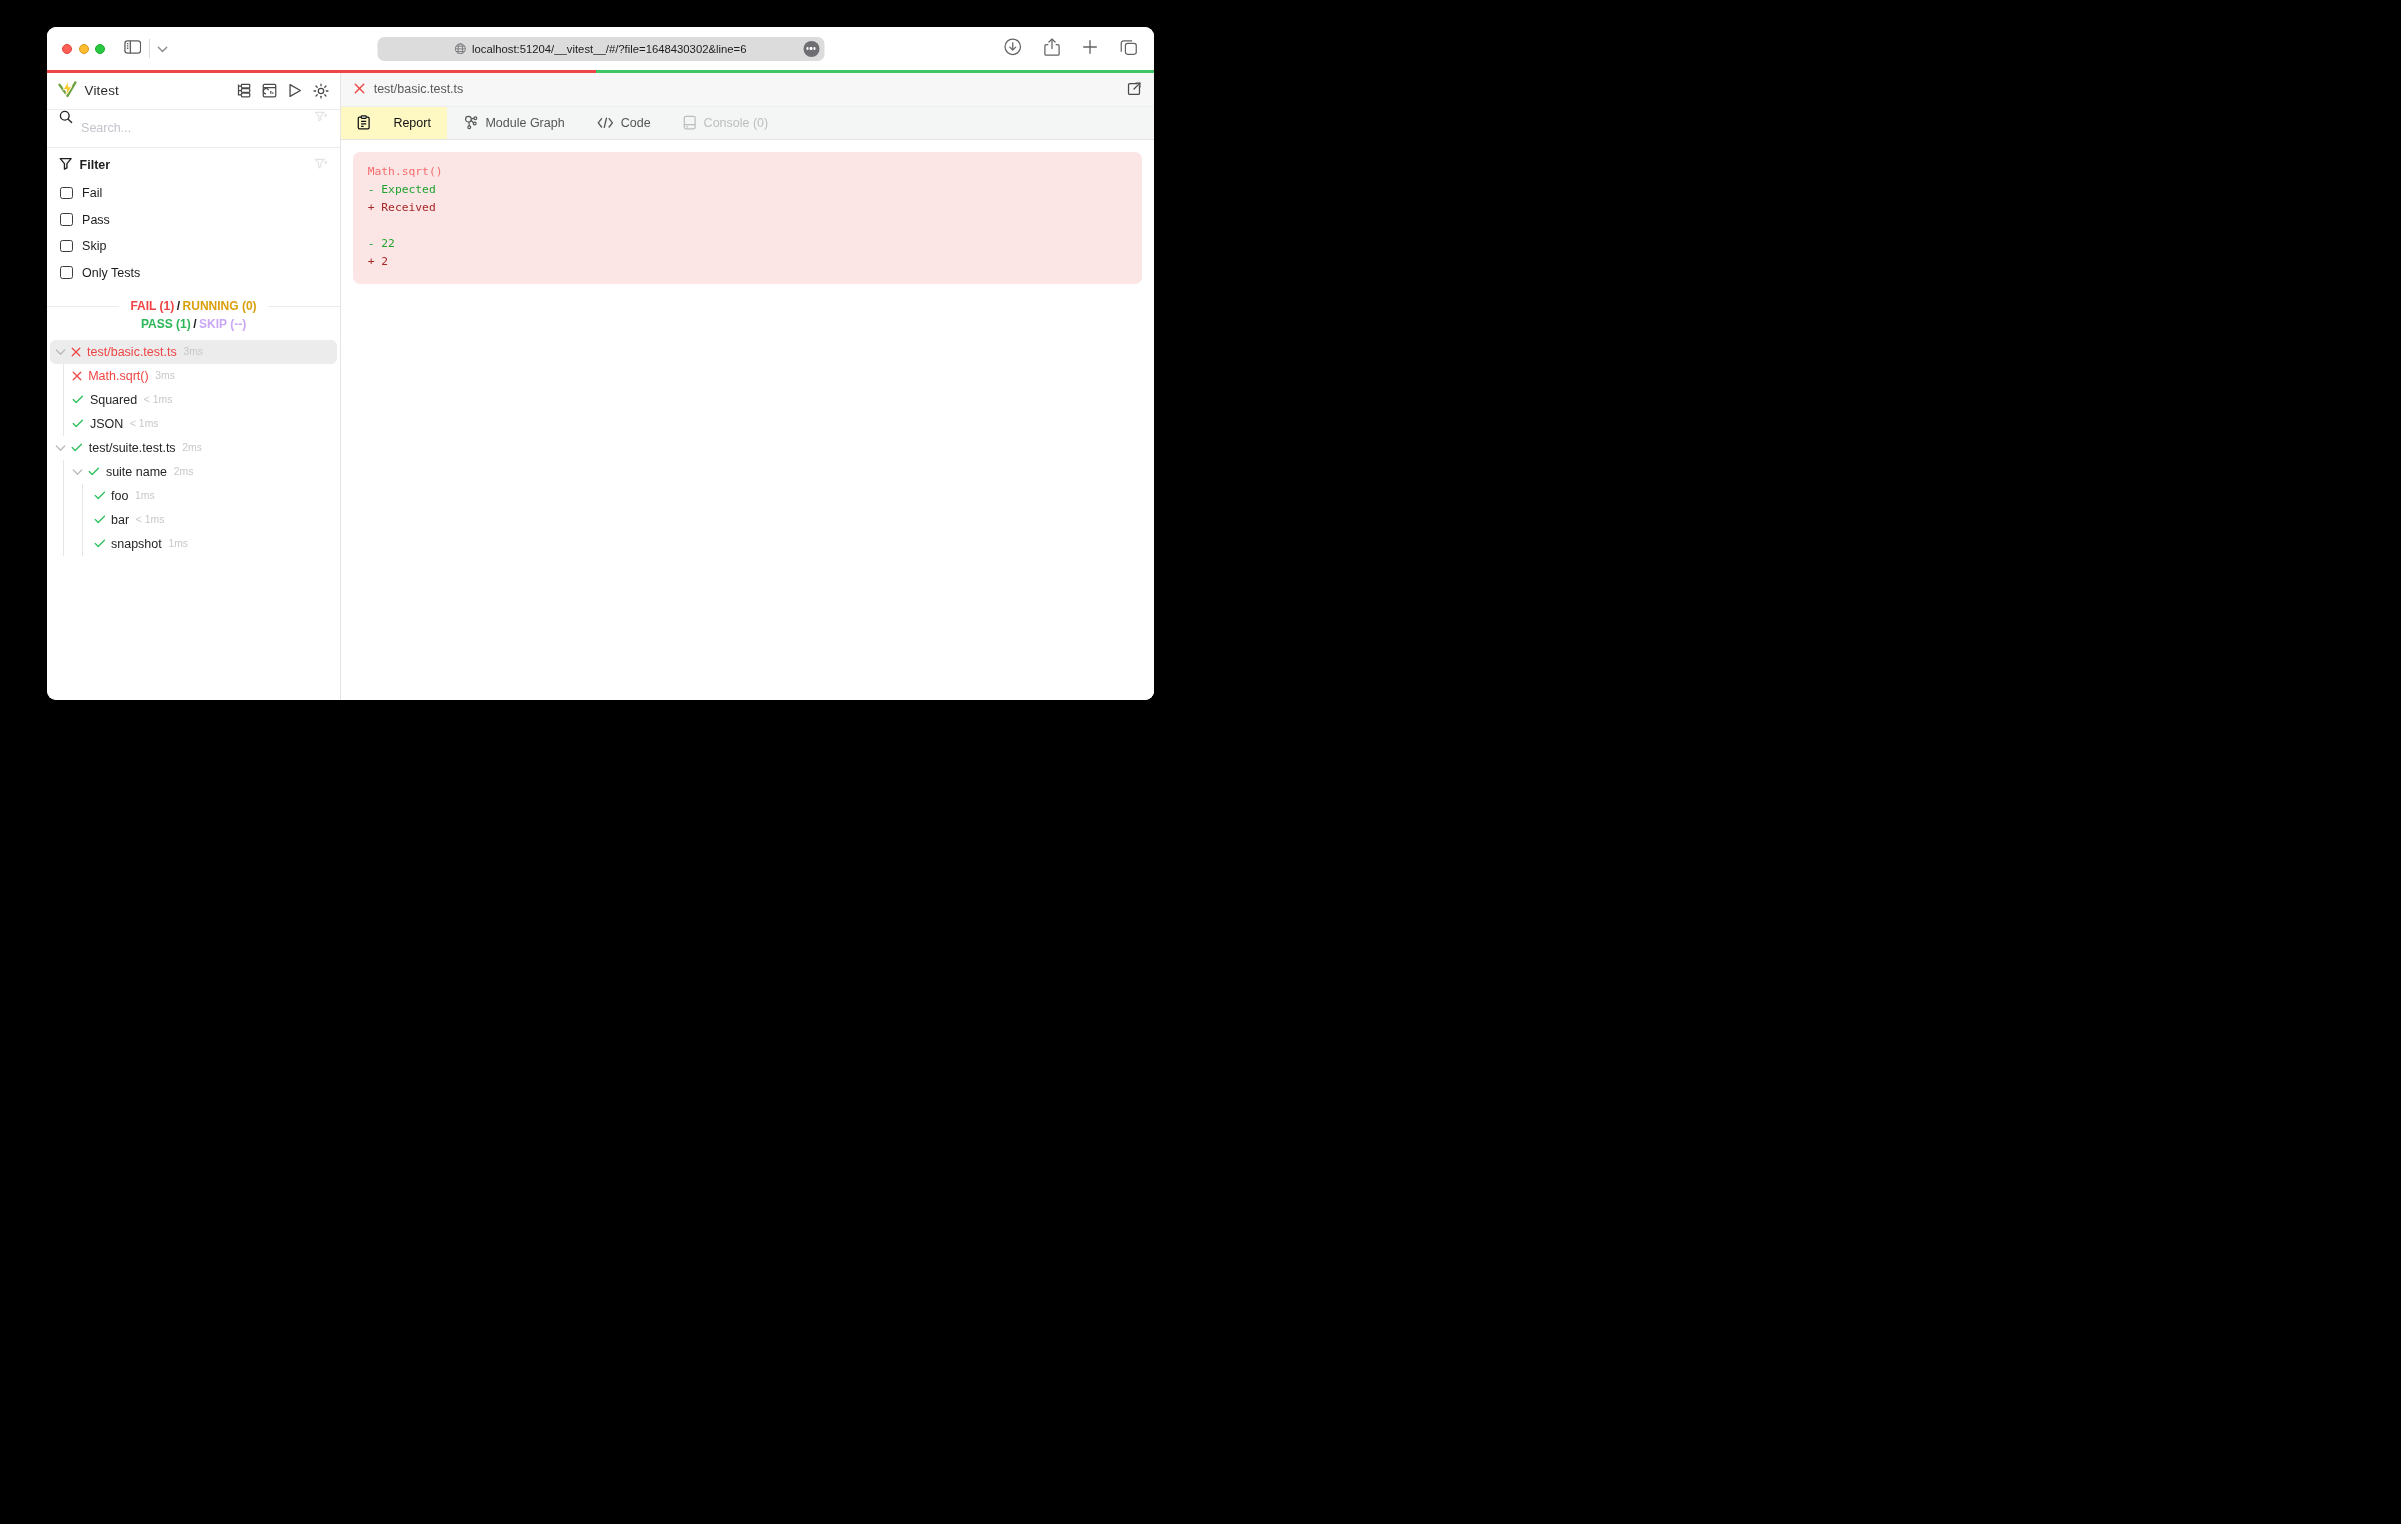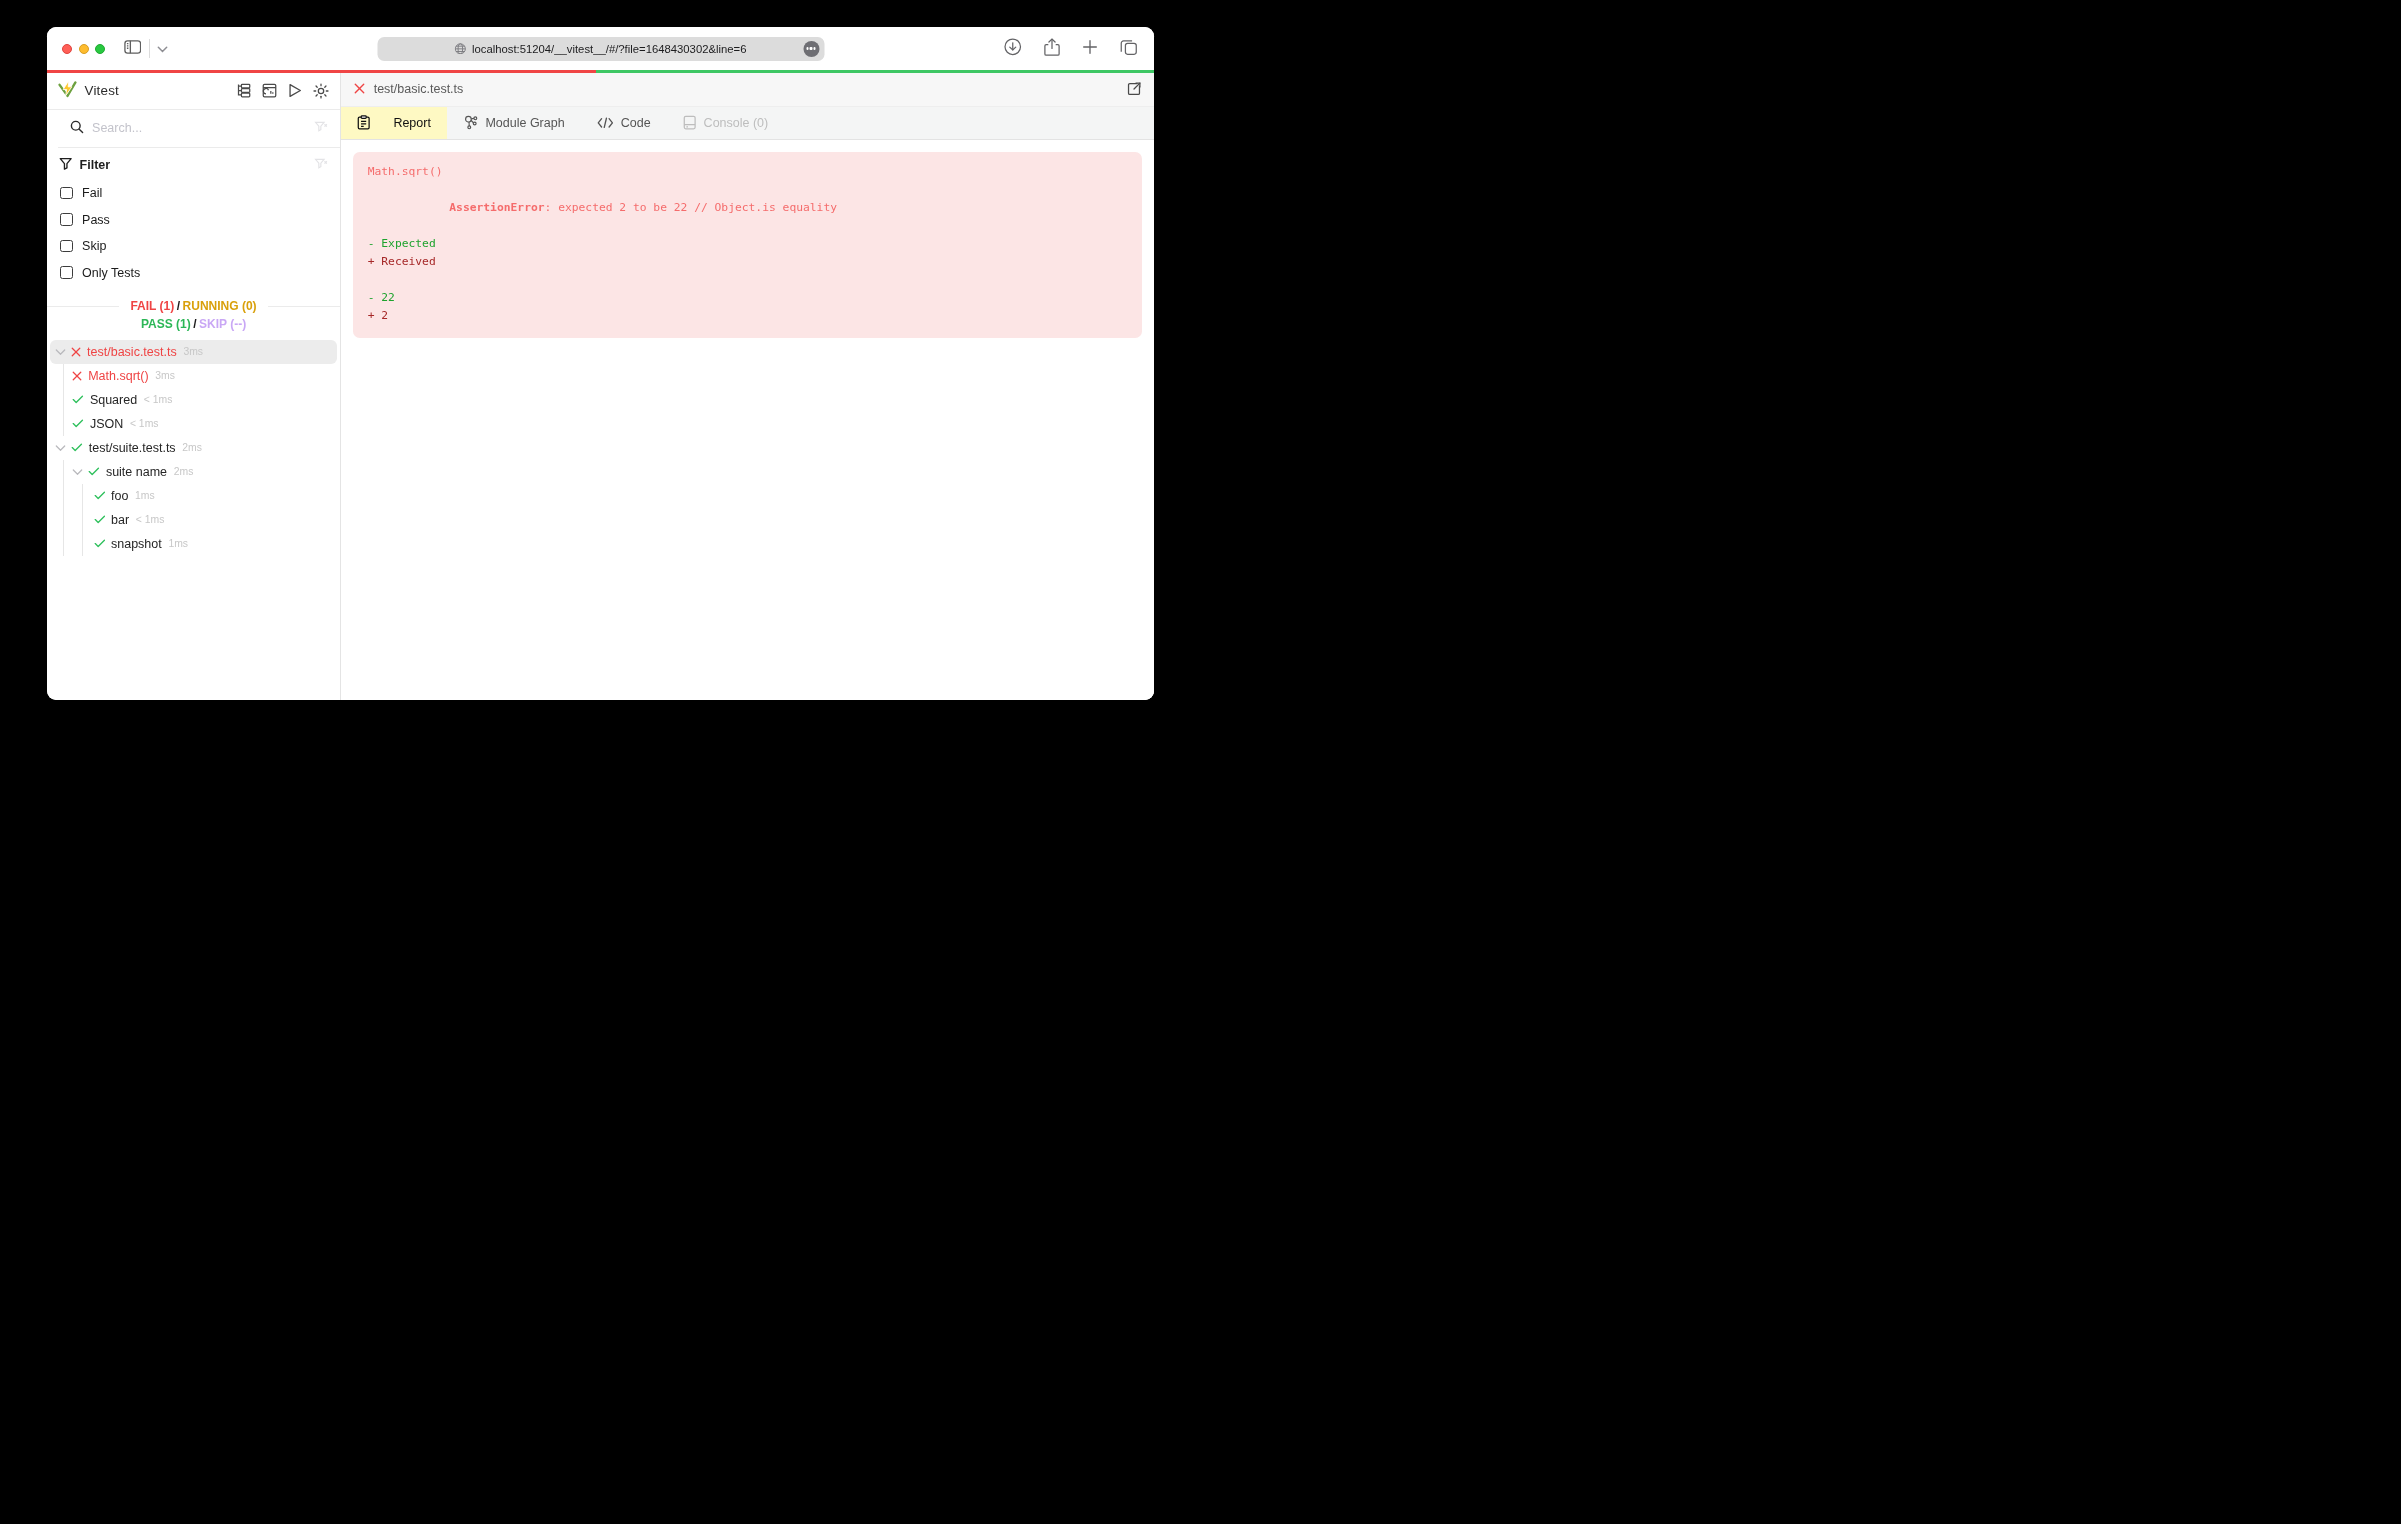--- a/index.html
+++ b/index.html
@@ -46,21 +46,21 @@
   .sidebar{width:294px;flex:0 0 auto;border-right:0.8px solid #e4e4e4;display:flex;flex-direction:column;background:#fff;}
   .main{flex:1;display:flex;flex-direction:column;min-width:0;background:#fff;}
 
   
   .sb-header{height:37px;flex:0 0 auto;display:flex;align-items:center;padding:0 11px;border-bottom:0.8px solid #ebebeb;}
   .sb-title{font-size:13.4px;color:#2c2c2c;margin-left:7.5px;letter-spacing:0.2px;}
   .sb-tools{margin-left:auto;display:flex;align-items:center;gap:11px;color:#4a4a4a;}
   .sb-tools svg{display:block;}
 
   
-  .sb-search{height:38px;flex:0 0 auto;display:flex;align-items:center;padding:0 11.7px;border-bottom:0.8px solid #ebebeb;color:#2c2c2c;margin-left:11px;}
+  .sb-search{height:38px;flex:0 0 auto;display:flex;padding:0 11.7px;border-bottom:0.8px solid #ebebeb;color:#2c2c2c;}
   .sb-search input{border:none;outline:none;flex:1;margin-left:8.4px;font-size:12.5px;font-family:inherit;color:#2c2c2c;background:transparent;}
   .sb-search input::placeholder{color:#c3c3cb;}
   .faint{color:#e3e3e6;}
 
   
   .filter{padding:9.2px 11.7px 3.3px;}
   .filter-head{display:flex;align-items:center;color:#1f1f1f;}
   .filter-head .lbl{font-size:12.5px;font-weight:700;margin-left:7.5px;}
   .filter-head .faint{margin-left:auto;}
   .filter-grid{display:grid;grid-template-columns:1fr;row-gap:12.5px;margin:12.5px 0 11.7px;padding-left:1.7px;}
@@ -479,23 +479,20 @@
                 <line x1="4" y1="14.2" x2="6" y2="14.2"></line>
               </svg>
             </span>
             <span>Console (0)</span>
           </div>
         </div>
 
       <div class="content">
         <div class="error-panel">
           <div class="err-line">Math.sqrt()</div>
-          <div class="err-line">
-            <b>AssertionError</b><span>: expected 2 to be 22 // Object.is equality</span>
-          </div>
           <div class="err-line err-expected">- Expected</div>
           <div class="err-line err-received">+ Received</div>
           <div class="err-line">&nbsp;</div>
           <div class="err-line err-expected">- 22</div>
           <div class="err-line err-received">+ 2</div>
         </div>
       </div>
     </div>
   </div>
 </div>

